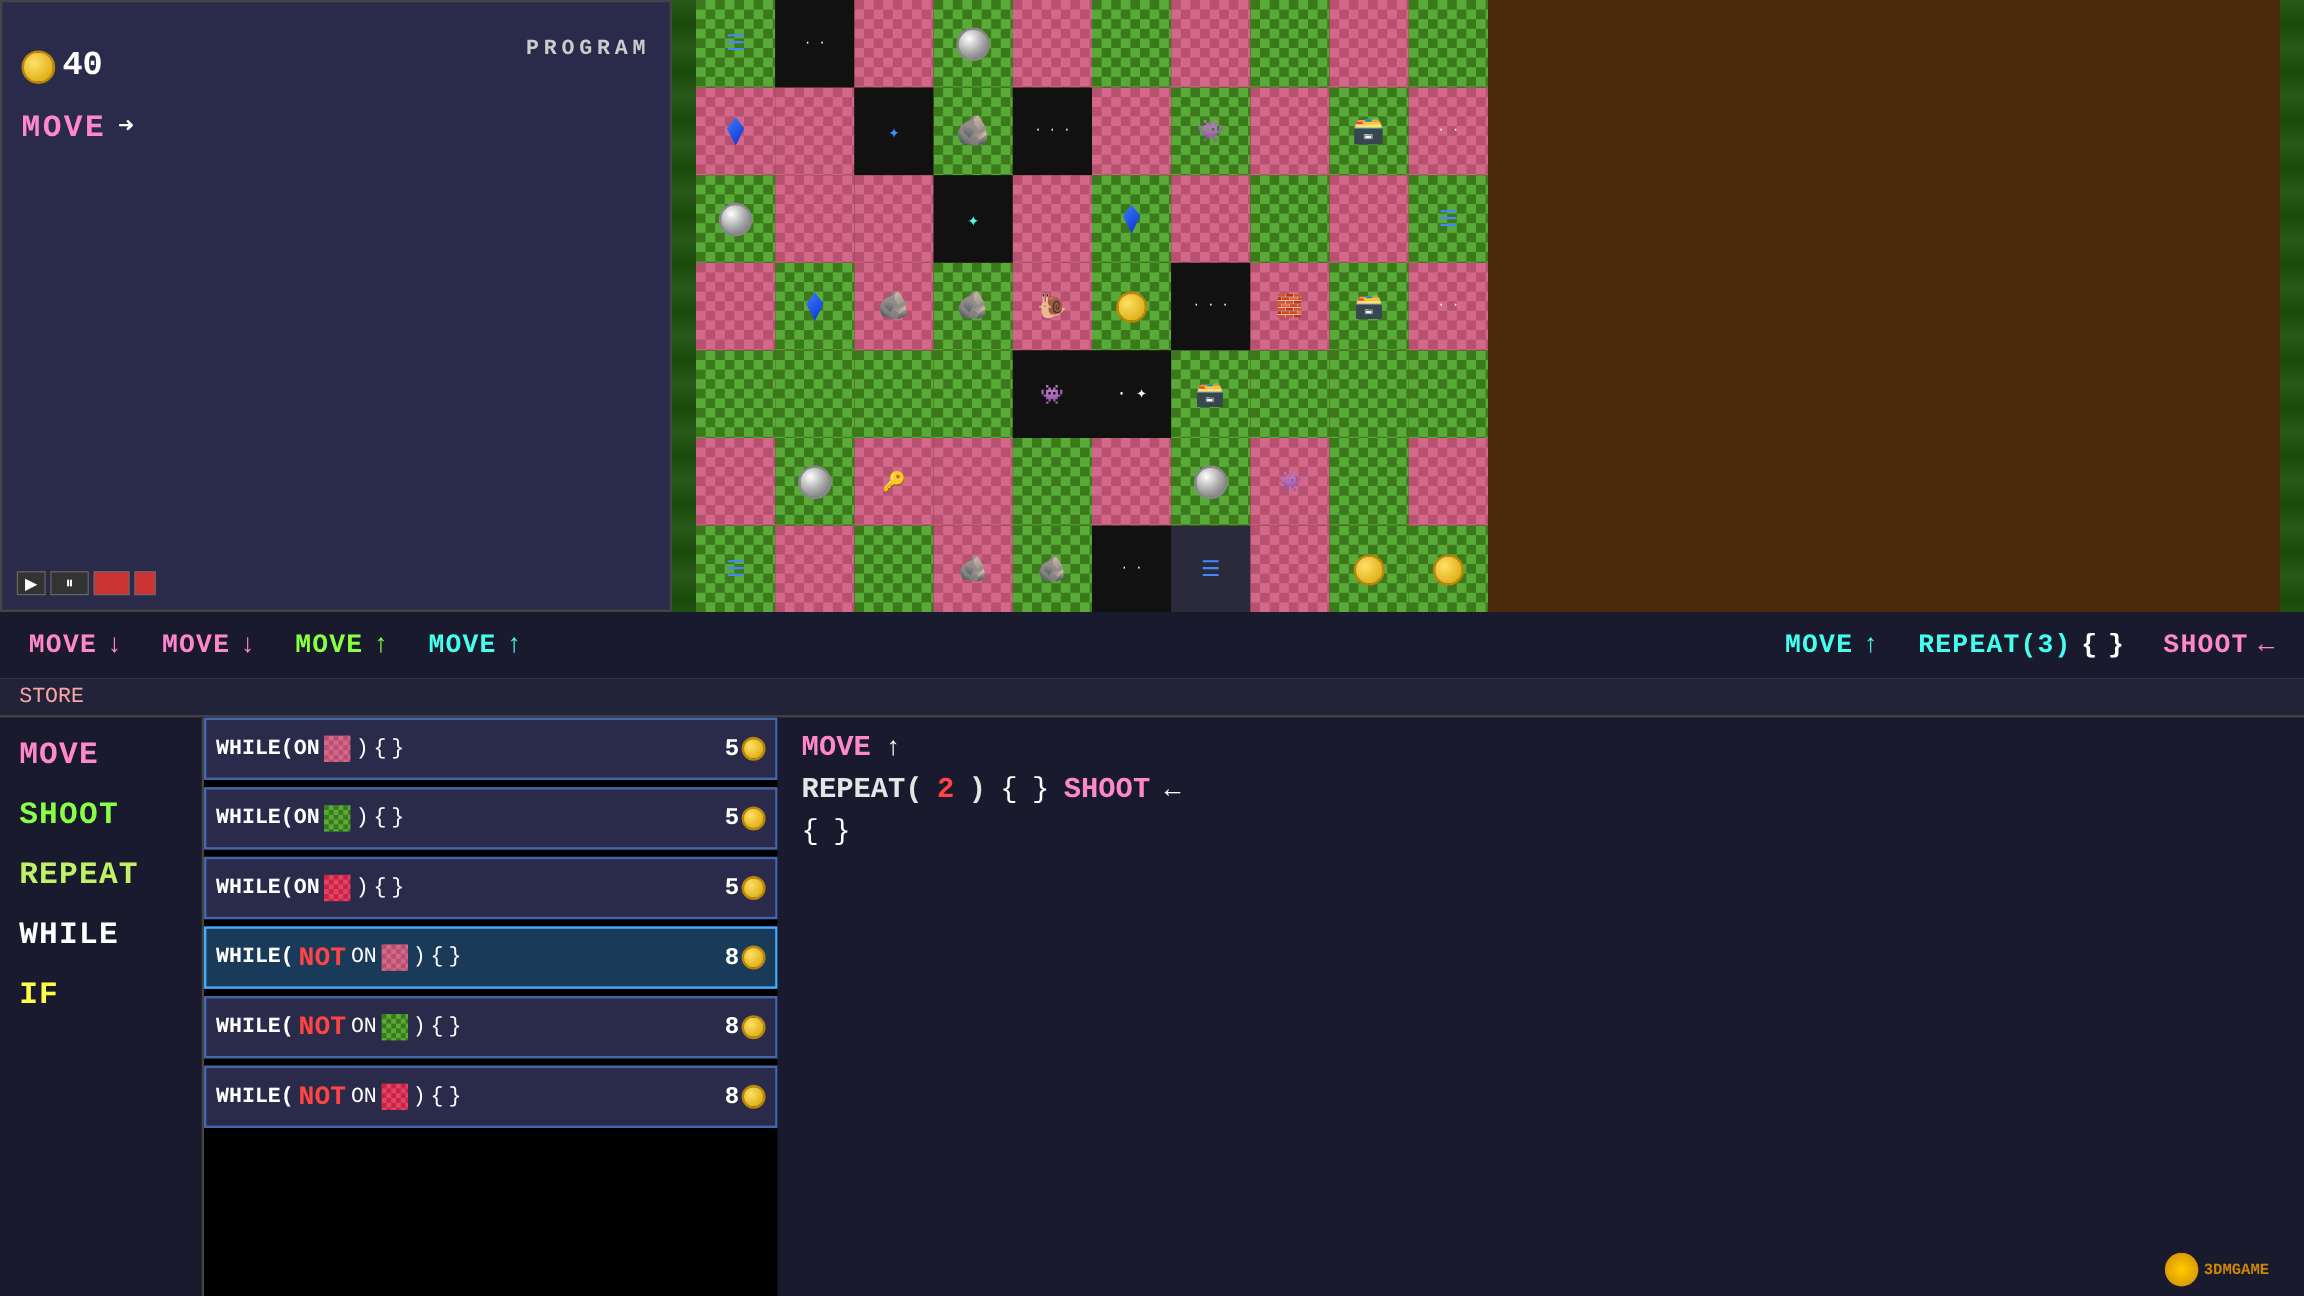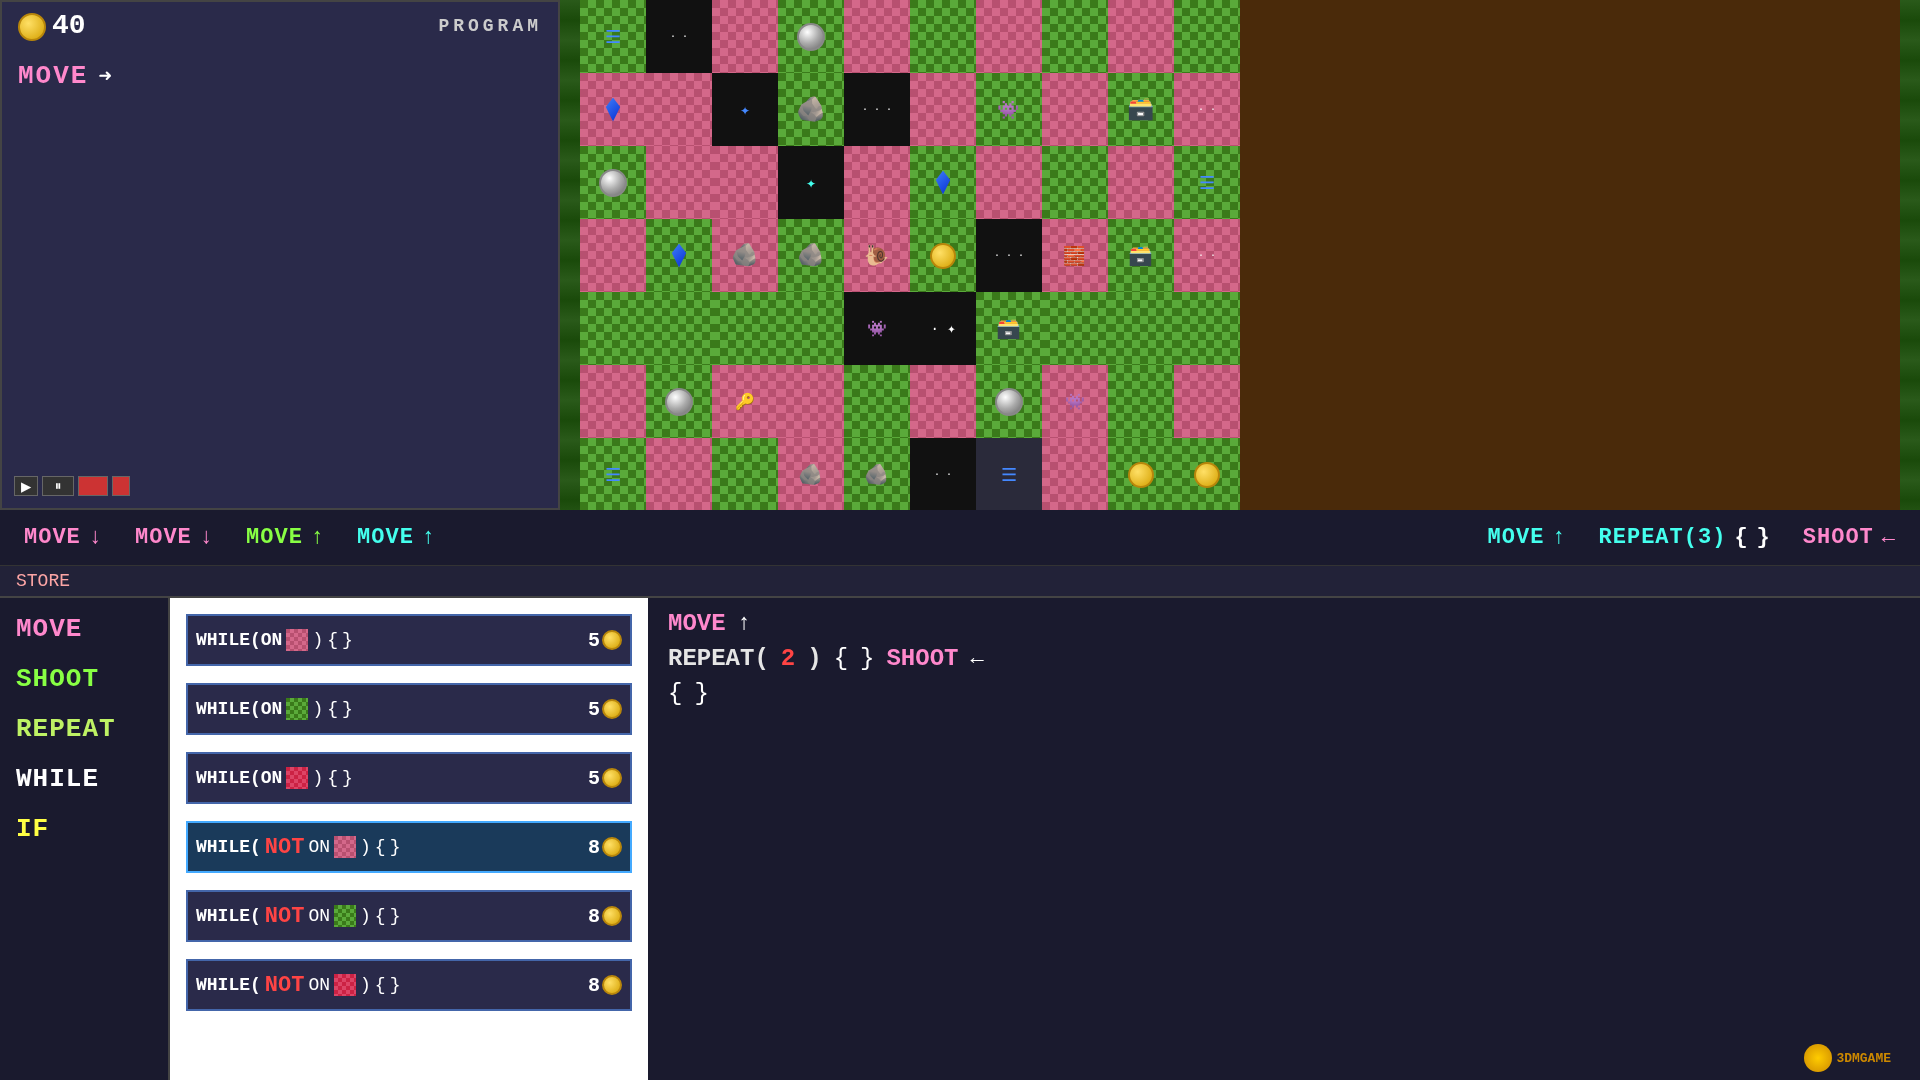--- a/index.html
+++ b/index.html
@@ -37,22 +37,23 @@
 
     .program-header {
       display: flex;
       align-items: center;
       justify-content: space-between;
       padding: 8px 16px;
     }
 
     .coin-display {
       display: flex;
-      align-items: flex-end;
+      align-items: center;
       gap: 6px;
+      margin-top: 30px;
     }
 
     .coin-icon {
       width: 28px;
       height: 28px;
       background: radial-gradient(circle at 35% 35%, #ffe066, #d4a000);
       border-radius: 50%;
       border: 2px solid #b8860b;
       display: inline-block;
     }
@@ -251,25 +252,25 @@
     }
 
     .cmd-item.green { color: #88ff44; }
     .cmd-item.cyan { color: #bef264; }
     .cmd-item.white { color: white; }
     .cmd-item.yellow { color: #ffff44; }
 
     
     .while-options {
       width: 480px;
-      background: #ffffff;
-      padding: 16px;
+      background: #000000;
+      padding: 0;
       display: flex;
       flex-direction: column;
-      gap: 17px;
+      gap: 6px;
       border-left: 2px solid #444;
     }
 
     .while-row {
       background: #2a2a4a;
       border: 2px solid #4466aa;
       display: flex;
       align-items: center;
       padding: 4px 8px;
       gap: 4px;

